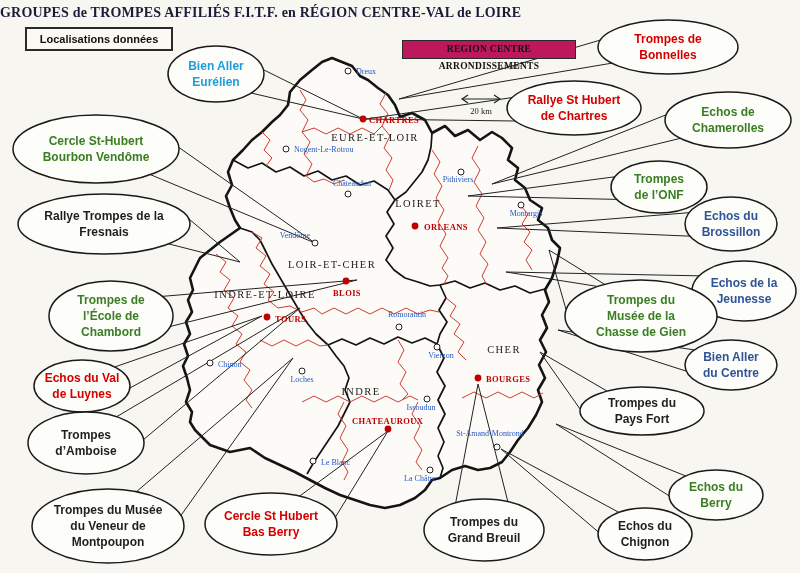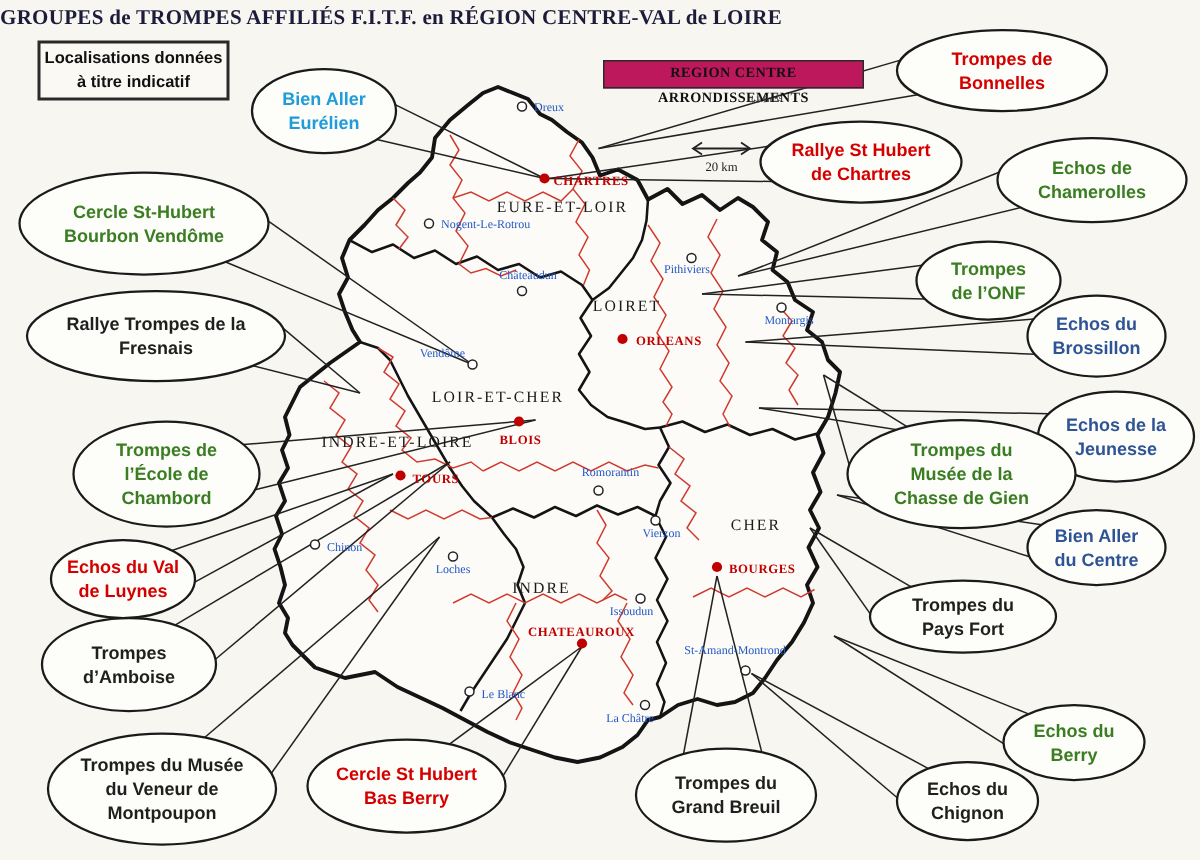--- a/index.html
+++ b/index.html
@@ -3,21 +3,21 @@
 <meta charset="utf-8">
 <style>
   html,body{margin:0;padding:0;}
   body{width:800px;height:573px;position:relative;background:#f7f6f1;
        font-family:"Liberation Sans",sans-serif;overflow:hidden;}
   #map-svg{position:absolute;left:0;top:0;z-index:1;}
   .overlay{position:absolute;z-index:2;}
   .title{top:5px;left:0;width:100%;
          font-family:"Liberation Serif",serif;font-weight:bold;font-size:14px;
          color:#1c1c3a;letter-spacing:.2px;}
-  .note-box{left:25px;top:27px;width:120px;padding:2px 2px;
+  .note-box{left:25px;top:27px;width:120px;padding:2px 12px;
             border:2px solid #2a2a2a;text-align:center;font-weight:bold;
             font-size:11px;line-height:16px;color:#111;background:rgba(252,251,246,.6);}
   .region-box{left:402px;top:40px;width:172px;height:17px;
               border:1.6px solid #2a2a2a;text-align:center;
               font-family:"Liberation Serif",serif;font-weight:bold;font-size:9.5px;
               line-height:17px;color:#111;background:#be185d;letter-spacing:.3px;}
   .signature{left:500px;top:64px;font-size:6px;color:#444;transform:rotate(-5deg);
              font-family:"Liberation Serif",serif;}
 </style>
 </head>
@@ -203,18 +203,17 @@
     <text x="484" y="542" text-anchor="middle" font-size="12" font-weight="bold" fill="#1f1f1f" font-family="&quot;Liberation Sans&quot;,sans-serif">Grand Breuil</text>
     <ellipse cx="645" cy="534" rx="47" ry="26" fill="#fdfdfa" stroke="#1a1a1a" stroke-width="1.5"></ellipse>
     <text x="645" y="530" text-anchor="middle" font-size="12" font-weight="bold" fill="#1f1f1f" font-family="&quot;Liberation Sans&quot;,sans-serif">Echos du</text>
     <text x="645" y="546" text-anchor="middle" font-size="12" font-weight="bold" fill="#1f1f1f" font-family="&quot;Liberation Sans&quot;,sans-serif">Chignon</text>
   </svg>
 
 <div class="overlay title">GROUPES de TROMPES AFFILIÉS F.I.T.F. en RÉGION CENTRE-VAL de LOIRE</div>
 
 <div class="overlay note-box">
   <div>Localisations données</div>
-  <div>à titre indicatif</div>
 </div>
 
 <div class="overlay region-box">REGION CENTRE  ARRONDISSEMENTS</div>
 
 <div class="overlay signature">J-P Brels</div>
 
 </body></html>

